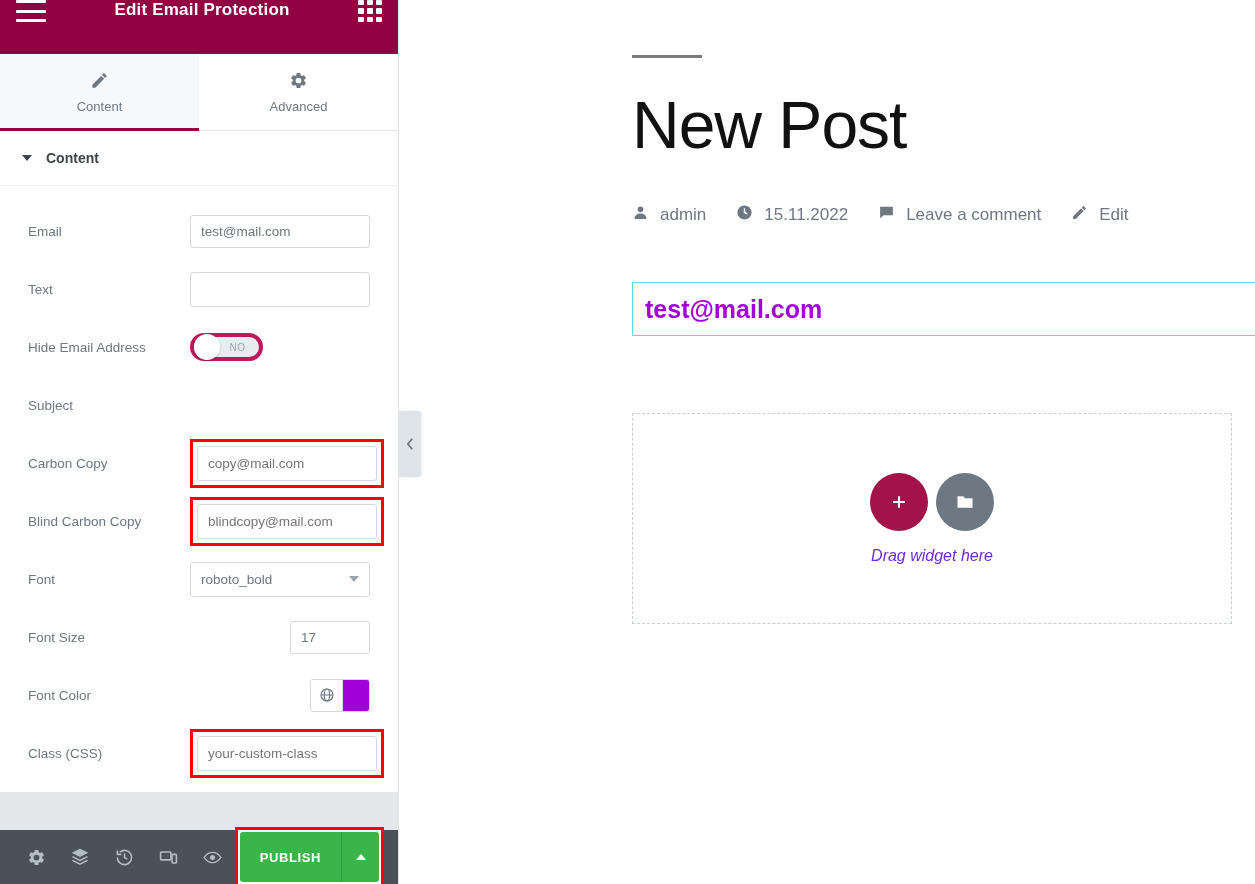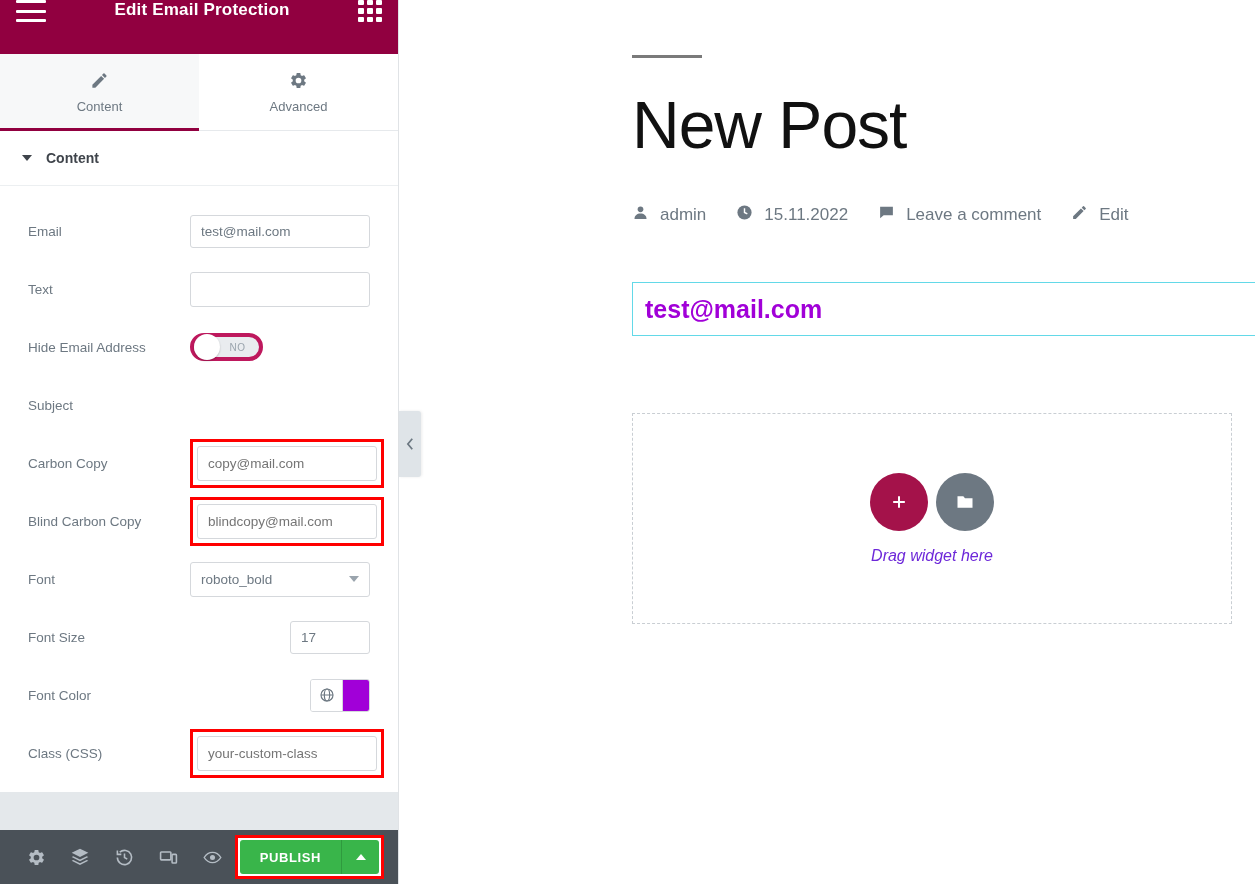--- a/index.html
+++ b/index.html
@@ -80,21 +80,21 @@
                      border-right: 1px solid #d5d8dc; cursor: pointer; }
   .colorctl .swatch { flex: 1; cursor: pointer; }
 
   .panel-gray { height: 38px; background: #e4e8eb; flex: 0 0 38px; }
 
   .footer { height: 54px; flex: 0 0 54px; background: #4a5158; display: flex;
             align-items: center; padding: 0 14px; gap: 0; }
   .fbtn { width: 46px; height: 54px; display: flex; align-items: center;
           justify-content: center; cursor: pointer; }
   .pubwrap { margin-left: auto; }
-  .publish { display: flex; height: 34px; border-radius: 3px; overflow: hidden;
+  .publish { display: flex; height: 50px; border-radius: 3px; overflow: hidden;
              cursor: pointer; }
   .publish .plabel { background: #39b54a; color: #fff; font-size: 13px; font-weight: bold;
                      letter-spacing: .6px; display: flex; align-items: center;
                      padding: 0 20px; }
   .publish .parrow { background: #39b54a; width: 38px; display: flex; align-items: center;
                      justify-content: center; border-left: 1px solid #2f9a3e; }
   .up-arrow { width: 0; height: 0; border-left: 5px solid transparent;
               border-right: 5px solid transparent; border-bottom: 6px solid #fff; }
 
   

